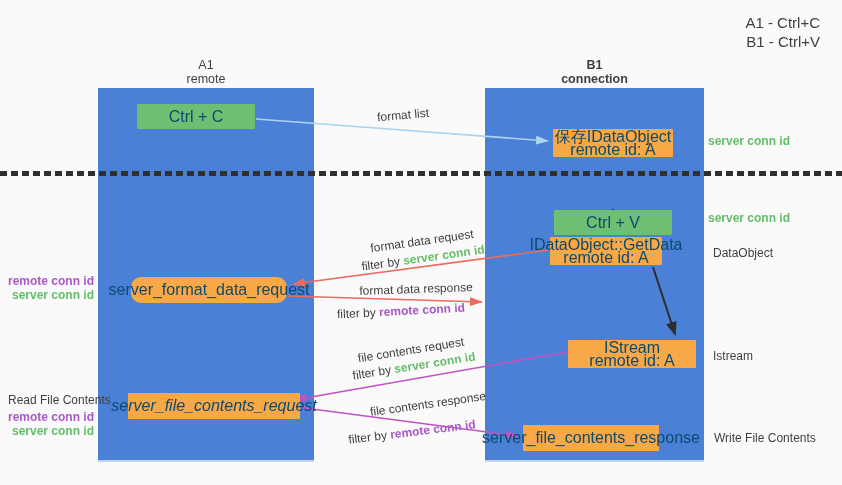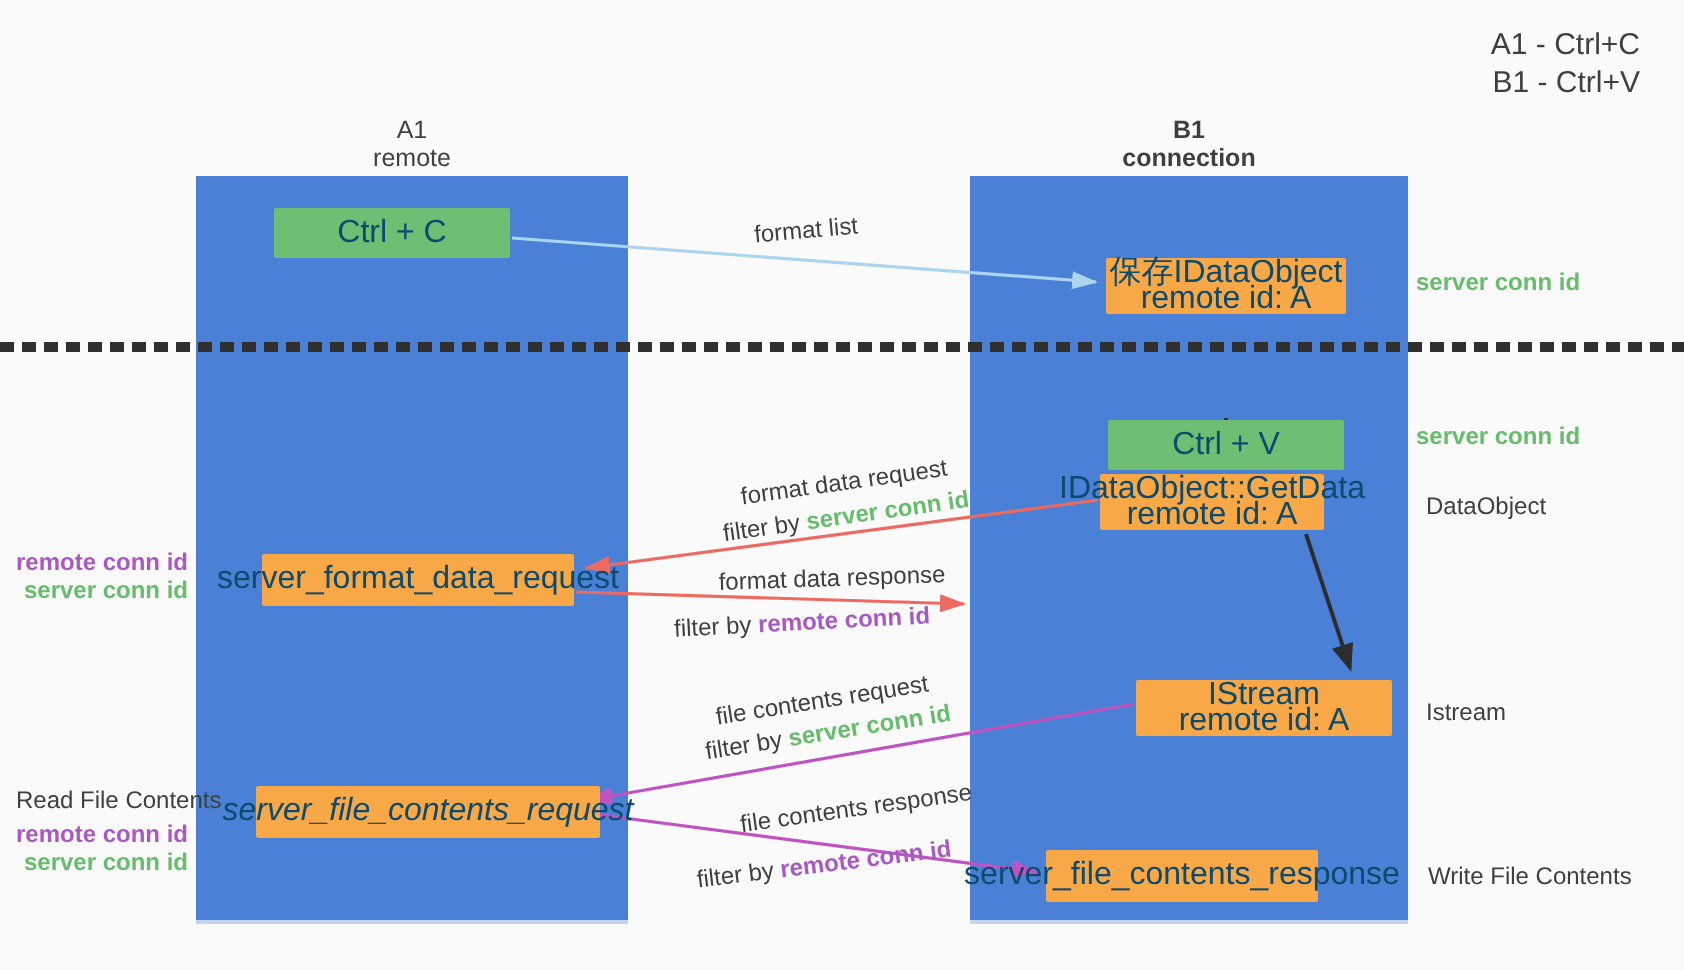--- a/index.html
+++ b/index.html
@@ -122,21 +122,21 @@
 
   <div class="node green" style="left:554px;top:182px;width:118px;height:25px;margin-top:28px;">
     <span>Ctrl + V</span>
   </div>
 
   <div class="node orange" style="left:550px;top:237px;width:112px;height:28px;">
     <span>IDataObject::GetData</span>
     <span>remote id: A</span>
   </div>
 
-  <div class="node orange" style="left:131px;top:277px;width:156px;height:26px;">
+  <div class="node orange" style="left:131px;top:277px;width:156px;height:26px;border-radius:10px;">
     <span>server_format_data_request</span>
   </div>
 
 
   <div class="node orange" style="left:568px;top:340px;width:128px;height:28px;">
     <span>IStream</span>
     <span>remote id: A</span>
   </div>
 
   <div class="node orange" style="left:128px;top:393px;width:172px;height:26px;font-style:italic;">

